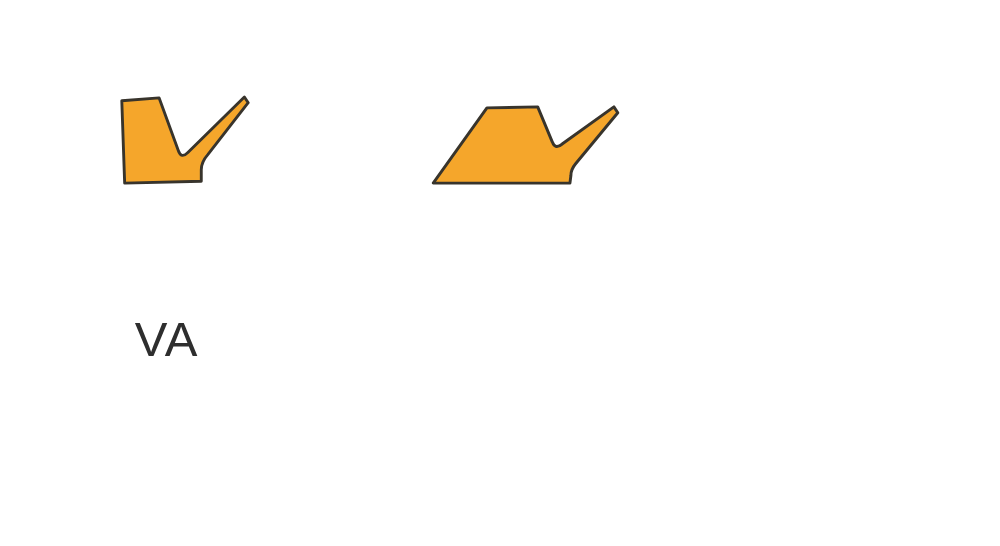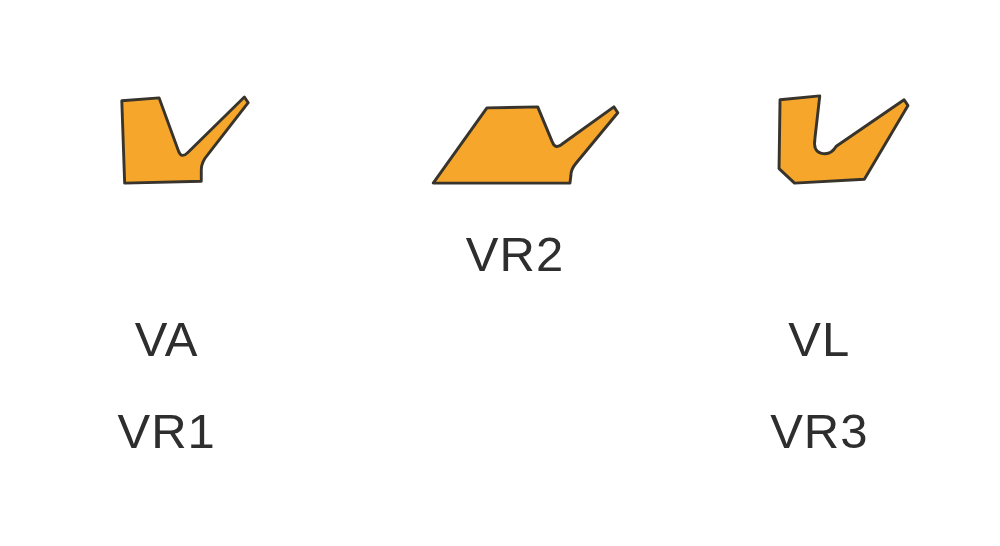--- a/index.html
+++ b/index.html
@@ -59,35 +59,24 @@
 
 <div class="canvas">
 
   <div class="col col1">
     <div class="shape-wrap">
       <svg width="136" height="92" viewBox="0 0 142 96">
         <path class="seal-path" d="M5 6 L44 3 L64 58 Q67 67 74 60 L133 2 L137 8 L95 62 Q88 70 88 78 L88 90 L8 92 Z"></path>
       </svg>
     </div>
     <div class="label type-label">VA</div>
-    <div class="label code-label">VR1</div>
   </div>
 
   <div class="col col2">
     <div class="shape-wrap">
       <svg width="193" height="84" viewBox="0 0 197 86">
         <path class="seal-path" d="M4 82 L59 5 L111 4 L126 40 Q129 48 136 42 L189 4 L193 10 L150 62 Q145 68 145 74 L144 82 Z"></path>
       </svg>
     </div>
-    <div class="label code-label">VR2</div>
   </div>
 
-  <div class="col col3">
-    <div class="shape-wrap">
-      <svg width="136" height="95" viewBox="0 0 140 98">
-        <path class="seal-path" d="M4 8 L45 4 L40 48 Q38 61 46 63 Q56 66 62 56 L132 8 L136 14 L91 90 L19 94 L3 79 Z"></path>
-      </svg>
-    </div>
-    <div class="label type-label">VL</div>
-    <div class="label code-label">VR3</div>
-  </div>
 
 </div>
 
 </body></html>

